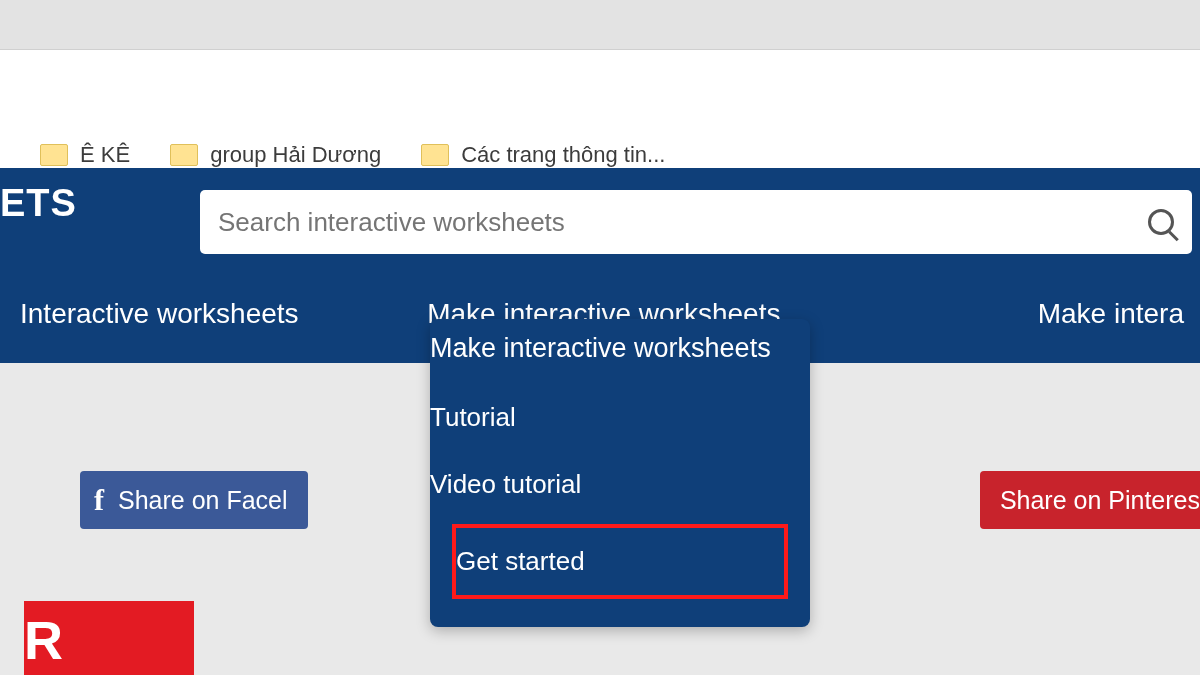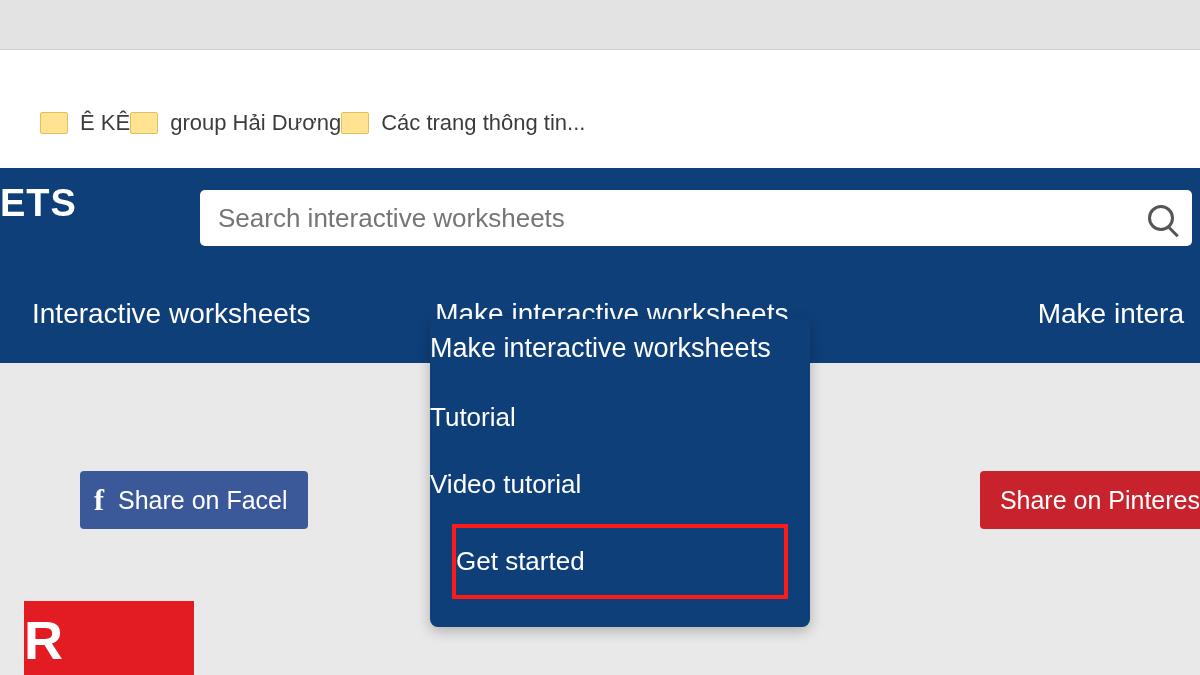--- a/index.html
+++ b/index.html
@@ -18,21 +18,22 @@
 
   .toolbar-gap {
     height: 60px;
     background: #ffffff;
   }
 
   .bookmarks-bar {
     height: 58px;
     background: #ffffff;
     display: flex;
-    align-items: flex-start;
+    align-items: flex-end;
+    gap: 40px;
     padding-left: 40px;
     font-size: 22px;
     color: #3c3c3c;
   }
   .bookmarks-bar .bm {
     display: flex;
     align-items: center;
     gap: 12px;
   }
   .folder-icon {
@@ -59,21 +60,21 @@
     font-size: 38px;
     font-weight: 700;
     letter-spacing: 1px;
   }
 
   .search-box {
     position: absolute;
     left: 200px;
     top: 22px;
     right: 8px;
-    height: 56px;
+    height: 64px;
     background: #ffffff;
     border-radius: 5px;
     display: flex;
     align-items: center;
     padding: 0 18px;
     overflow: hidden;
   }
   .search-box input {
     flex: 1;
     border: none;
@@ -102,21 +103,21 @@
   .nav-row {
     position: absolute;
     left: 0; right: 0;
     top: 130px;
     display: flex;
     align-items: flex-start;
     color: #fff;
     font-size: 28px;
   }
   .nav-item { white-space: nowrap; }
-  .nav-left   { margin-left: 32px; }
+  .nav-left   { margin-left: 20px; }
   .nav-center { margin-left: auto; margin-right: auto; text-align: center; position: relative; }
   .nav-right  { margin-left: auto; margin-right: 0; text-align: right; padding-right: 16px; overflow: hidden; }
 
   .dropdown {
     background: #0f3f79;
     width: 380px;
     position: absolute;
     left: 50%;
     transform: translateX(-50%);
     top: -14px;

